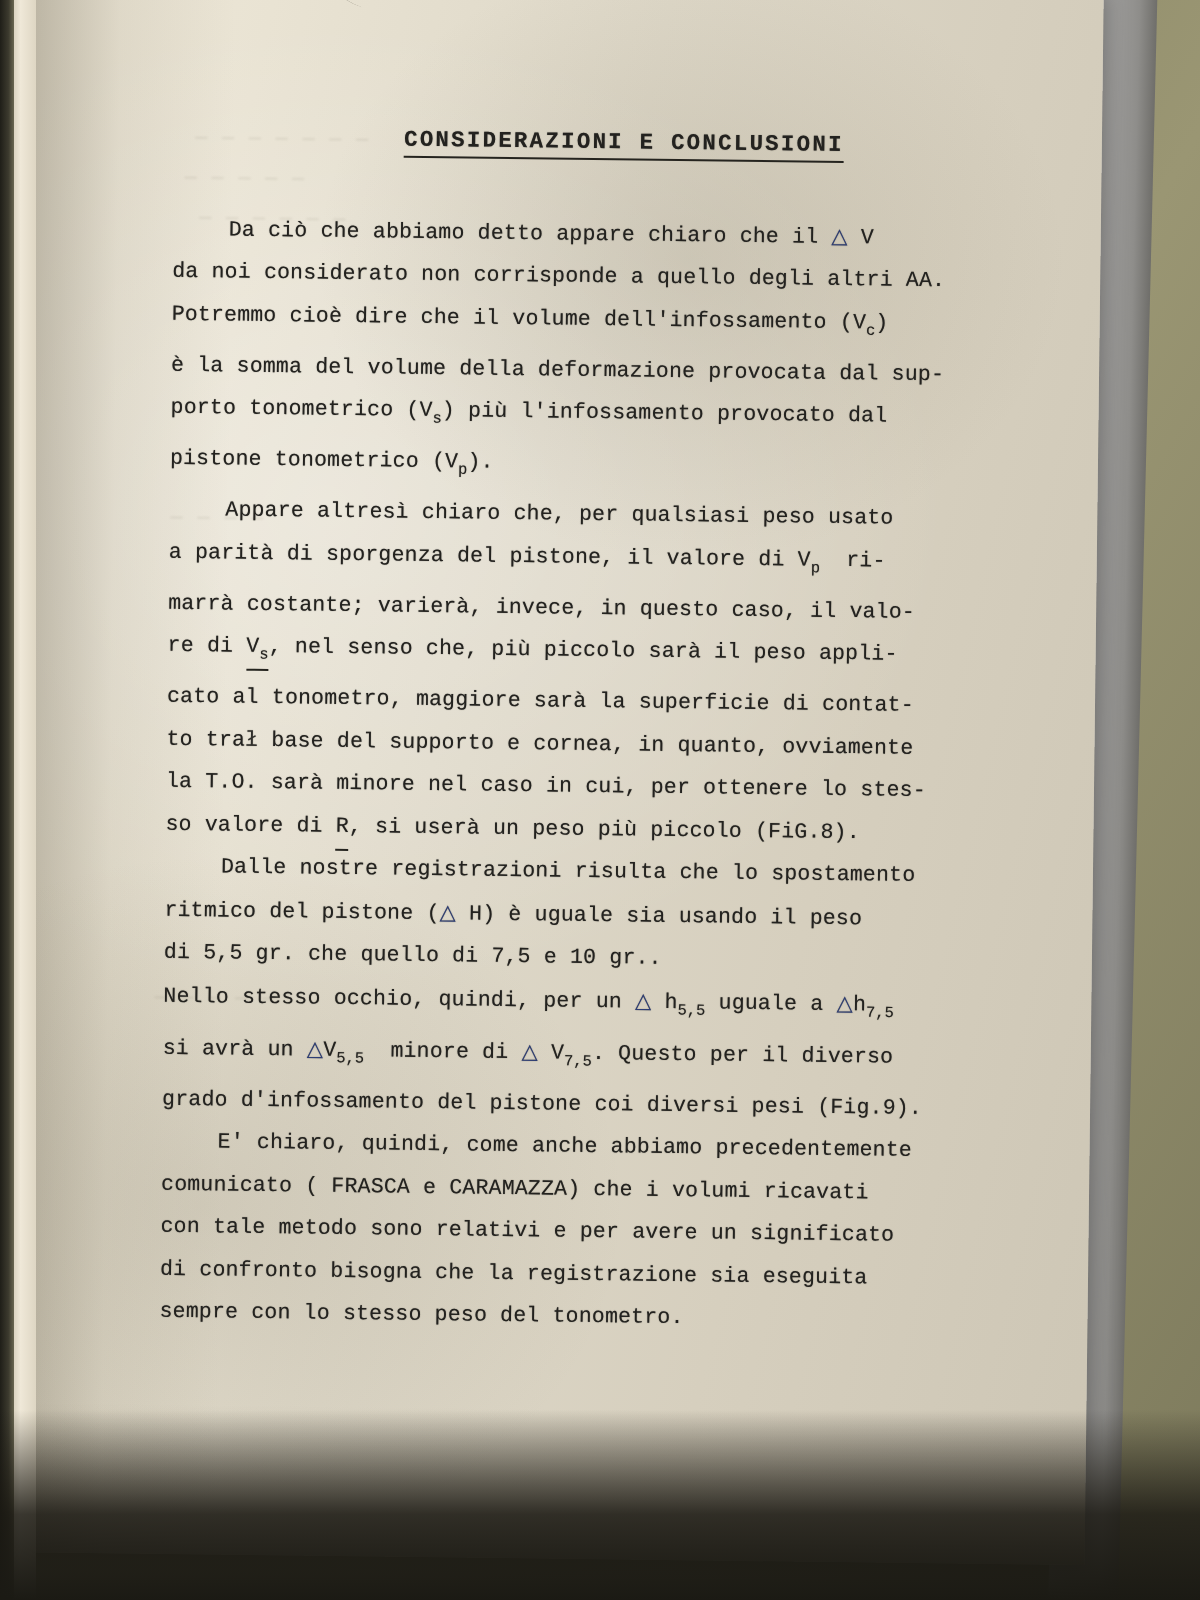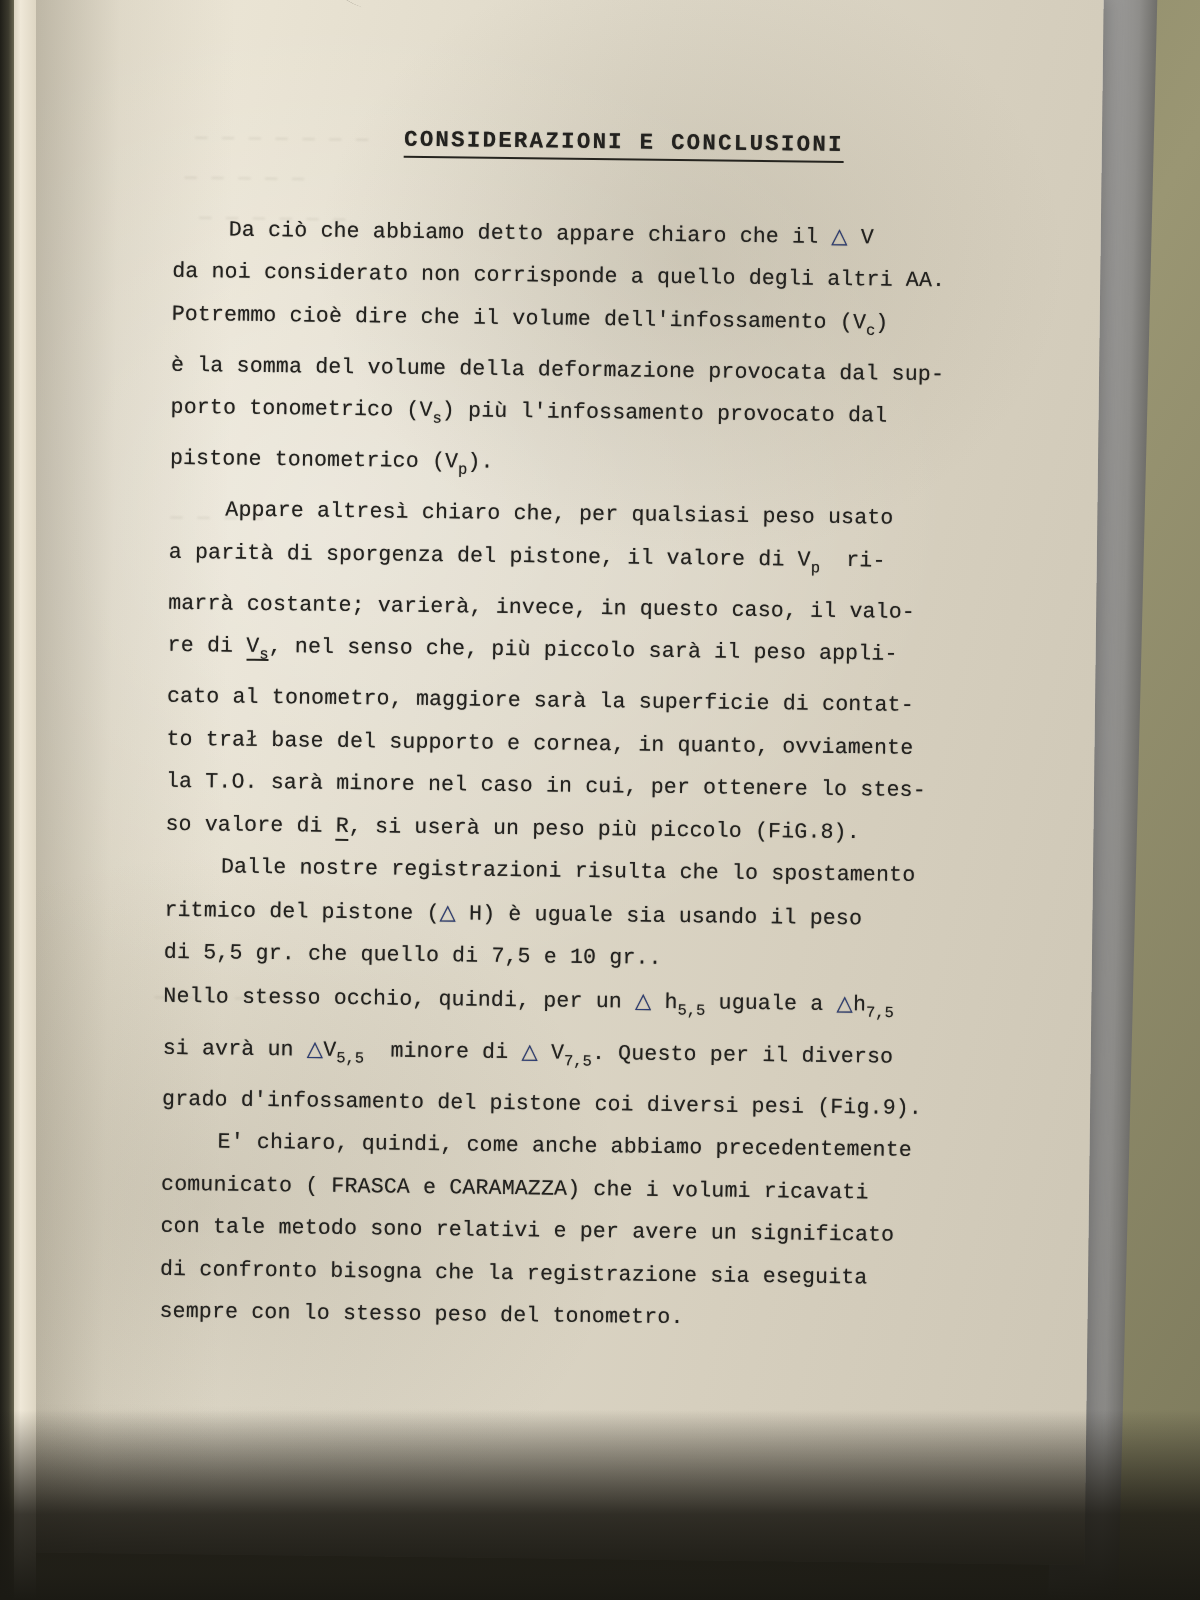--- a/index.html
+++ b/index.html
@@ -154,21 +154,21 @@
     margin: 0;
     text-indent: 56px;
     white-space: pre-wrap;
   }
 
   sub {
     font-size: 0.72em;
     vertical-align: -0.42em;
     letter-spacing: 0;
   }
-  .ul { border-bottom: 2px solid #25241f; padding-bottom: 1px; }
+  .ul { border-bottom: 2px solid #25241f; padding-bottom: 11px; }
   .delta-ink {
     color: #2c3c74;
     font-family: "DejaVu Sans", sans-serif;
     font-size: 0.98em;
     font-weight: 400;
   }
 
   
   .ink-fade-1 { opacity: 0.93; }
 </style>

